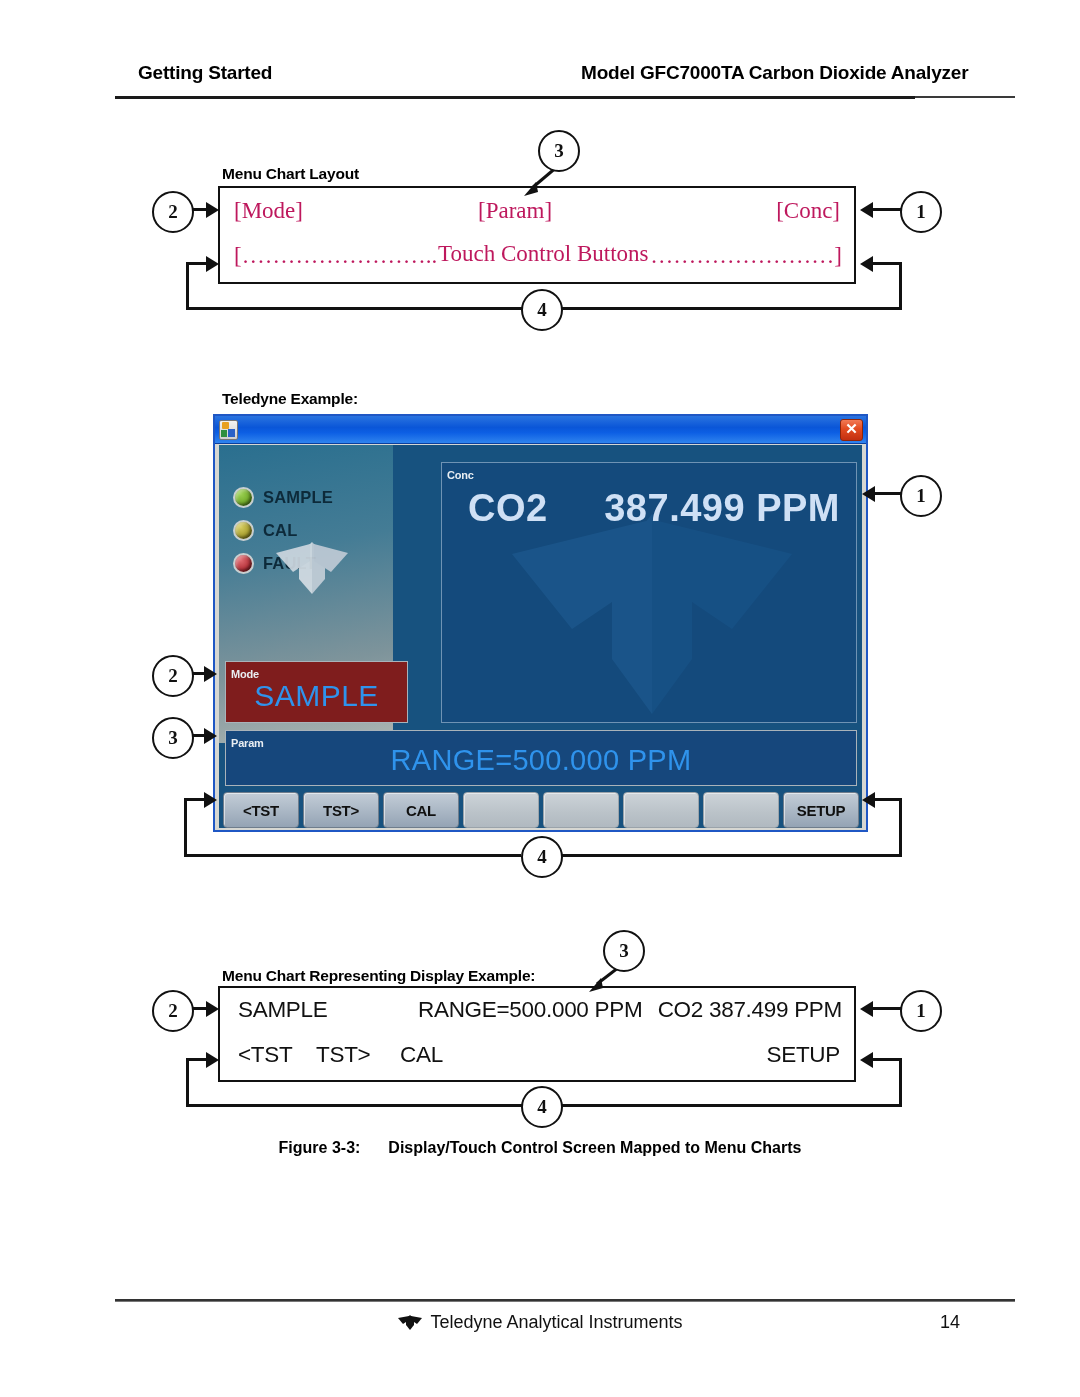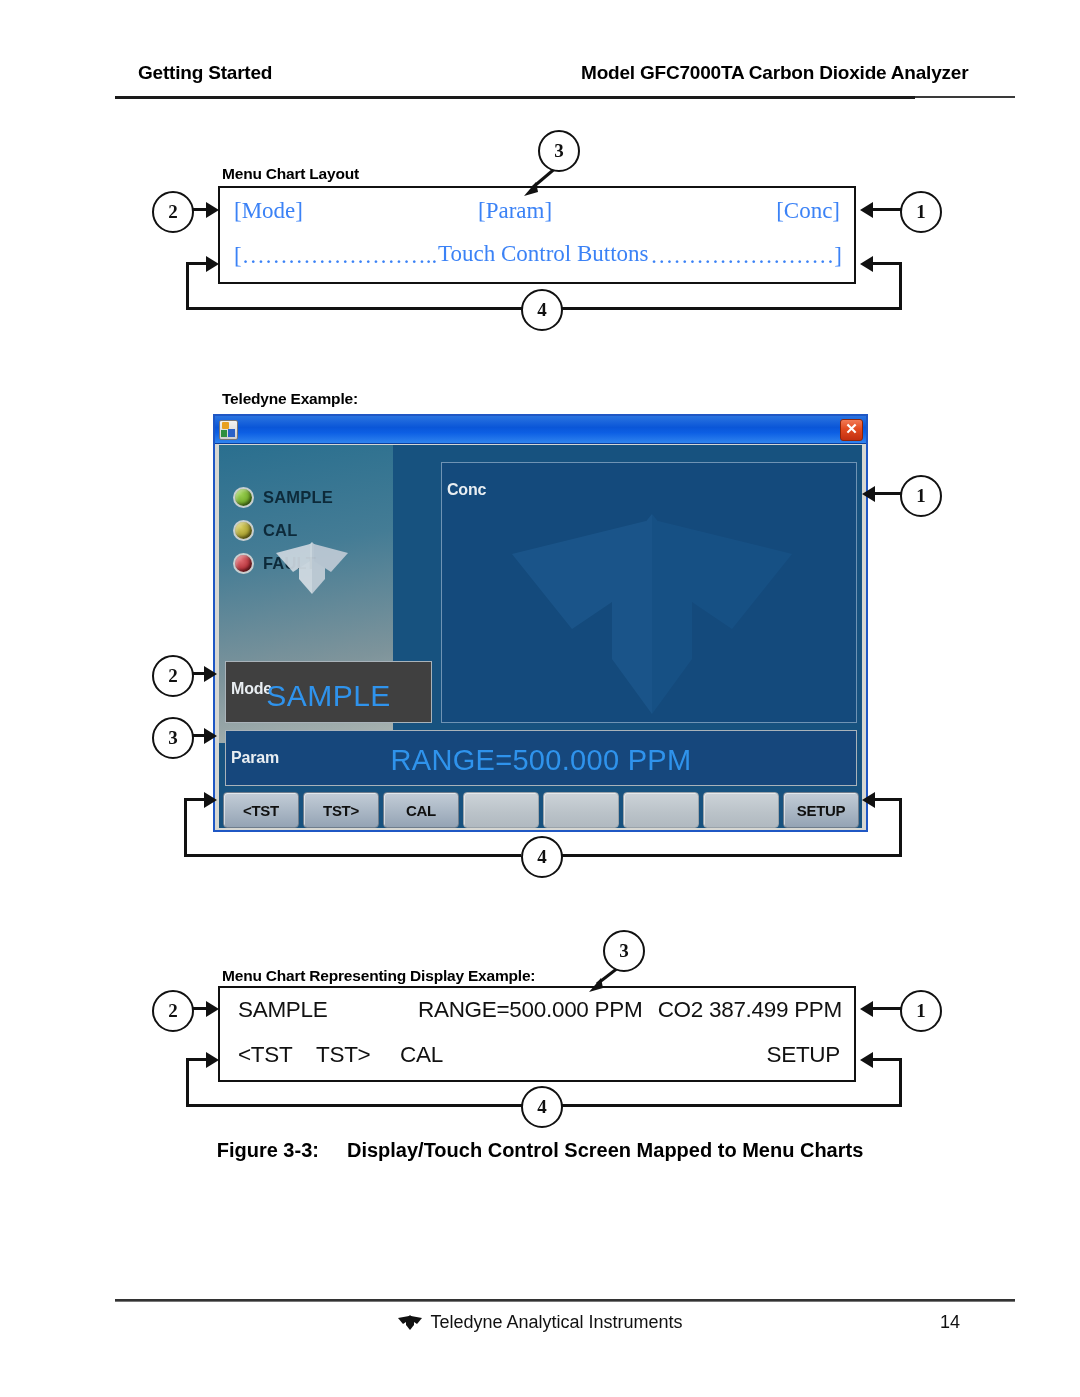--- a/index.html
+++ b/index.html
@@ -23,21 +23,21 @@
     font-size:19px;font-weight:bold;color:#111;font-family:"Liberation Serif",serif;z-index:6;
   }
   .hline{background:#111;height:3px;}
   .vline{background:#111;width:3px;}
   .arrowL{width:0;height:0;border-top:8px solid transparent;border-bottom:8px solid transparent;border-right:13px solid #111;}
   .arrowR{width:0;height:0;border-top:8px solid transparent;border-bottom:8px solid transparent;border-left:13px solid #111;}
   .diagram-label{font-size:15.5px;font-weight:bold;color:#000;letter-spacing:-0.2px;white-space:nowrap;}
   .chartbox{border:2.6px solid #111;background:#fff;box-sizing:border-box;}
 
   
-  .serif{font-family:"Liberation Serif", serif;font-size:23px;color:#3b82f6;white-space:nowrap;}
+  .serif{font-family:"Liberation Serif", serif;font-size:23px;color:#be185d;white-space:nowrap;}
 
   
   .sans-menu{font-family:"Liberation Sans", sans-serif;font-size:22.5px;color:#111;white-space:nowrap;letter-spacing:-0.3px;}
 
   
   #device{
     left:213px;top:414px;width:655px;height:418px;
     border:2px solid #1f57c4;box-sizing:border-box;background:#d6d7d2;
   }
   #titlebar{
@@ -72,25 +72,25 @@
   .led{
     width:21px;height:21px;border-radius:50%;
     border:2px solid #c8cfd0;box-sizing:border-box;margin-right:9px;
     box-shadow:inset -2px -2px 3px rgba(0,0,0,.45), inset 2px 2px 3px rgba(255,255,255,.35);
   }
   .led-label{font-size:16.5px;font-weight:bold;color:#0d2a3a;letter-spacing:.2px;}
   
   #sb-logo{position:absolute;left:50px;top:94px;width:86px;height:58px;opacity:.92;}
   
   #mode-panel{
-    position:absolute;left:6px;top:216px;width:207px;height:62px;
-    background:#404040;border:1px solid #a9b3ba;box-sizing:border-box;
+    position:absolute;left:6px;top:216px;width:183px;height:62px;
+    background:#7f1d1d;border:1px solid #a9b3ba;box-sizing:border-box;
   }
   .panel-tag{
-    position:absolute;left:5px;top:18px;font-size:16px;font-weight:bold;color:#e9eef2;
+    position:absolute;left:5px;top:6px;font-size:11px;font-weight:bold;color:#e9eef2;
     font-family:"Liberation Sans",sans-serif;letter-spacing:-.2px;
   }
   #mode-value{
     position:absolute;left:0;top:17px;width:100%;text-align:center;
     font-size:30px;color:#2f93ec;letter-spacing:.5px;
   }
   
   #conc-panel{
     position:absolute;left:222px;top:17px;width:416px;height:261px;
     background:#144a7c;border:1px solid #6f93b4;box-sizing:border-box;overflow:hidden;
@@ -123,21 +123,21 @@
   .tbtn.filled{
     background:linear-gradient(180deg,#c3cdd7 0%,#a9b6c4 55%,#94a3b4 100%);
     border:1px solid #6f7d8c;box-shadow:inset 1px 1px 0 rgba(255,255,255,.55);
   }
   .tbtn.blank{
     background:linear-gradient(180deg,#ccd3d8 0%,#bac2c8 60%,#b0b9c0 100%);
     border:1px solid #9aa3aa;box-shadow:inset 1px 1px 0 rgba(255,255,255,.5);
   }
 
   
-  #caption{left:0;top:1139px;width:1080px;text-align:center;font-size:20px;font-weight:bold;color:#000;}
+  #caption{left:0;top:1139px;width:1080px;text-align:center;font-size:16px;font-weight:bold;color:#000;}
   #caption .cap-num{margin-right:28px;}
   #ftr-rule{left:115px;top:1299px;width:900px;height:2px;background:#333;}
   #ftr-rule2{left:115px;top:1301px;width:900px;height:1px;background:#777;}
   #footer-center{left:0;top:1312px;width:1080px;text-align:center;font-size:18px;color:#111;}
   #footer-logo{display:inline-block;width:26px;height:15px;vertical-align:-2px;margin-right:7px;}
   #pagenum{left:940px;top:1312px;font-size:18px;color:#111;}
 </style>
 </head>
 <body>
 
@@ -225,20 +225,24 @@
     </div>
 
     <div id="conc-panel">
       <svg id="conc-logo" viewBox="0 0 300 210">
         <polygon points="150,5 150,205 110,150 110,55" fill="#2a6ea8"></polygon>
         <polygon points="150,5 150,205 190,150 190,55" fill="#1d5f98"></polygon>
         <polygon points="144,12 10,45 70,120 144,70" fill="#2a6ea8"></polygon>
         <polygon points="156,12 290,45 230,120 156,70" fill="#1d5f98"></polygon>
       </svg>
       <div class="panel-tag">Conc</div>
+      <div id="conc-line">
+        <span id="conc-co2">CO2</span>
+        <span id="conc-val">387.499 PPM</span>
+      </div>
     </div>
 
     <div id="mode-panel">
       <div class="panel-tag">Mode</div>
       <div id="mode-value">SAMPLE</div>
     </div>
 
     <div id="param-panel">
       <div class="panel-tag">Param</div>
       <div id="param-value">RANGE=500.000 PPM</div>

